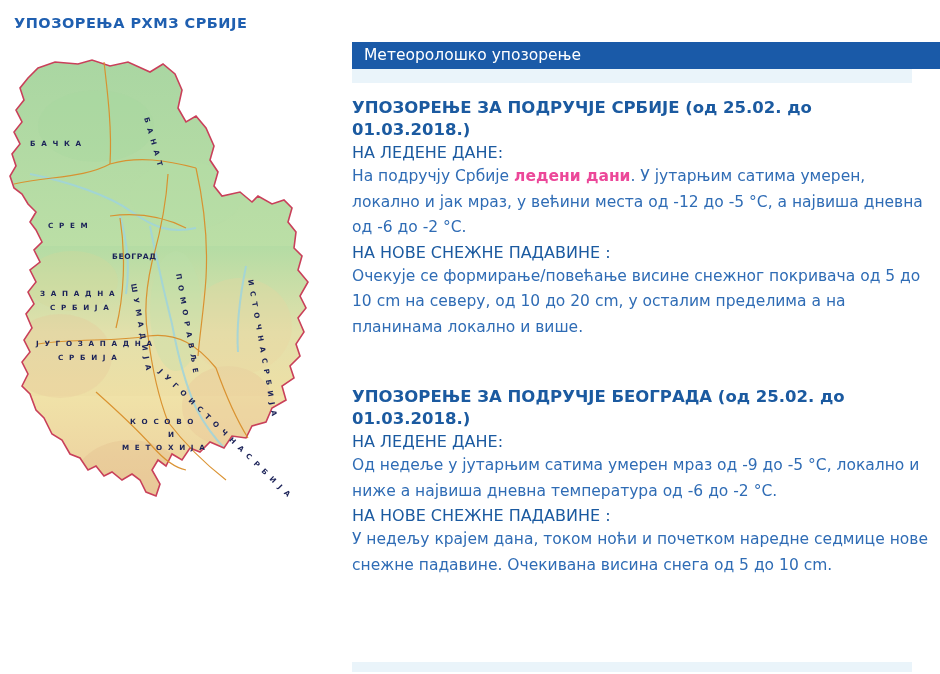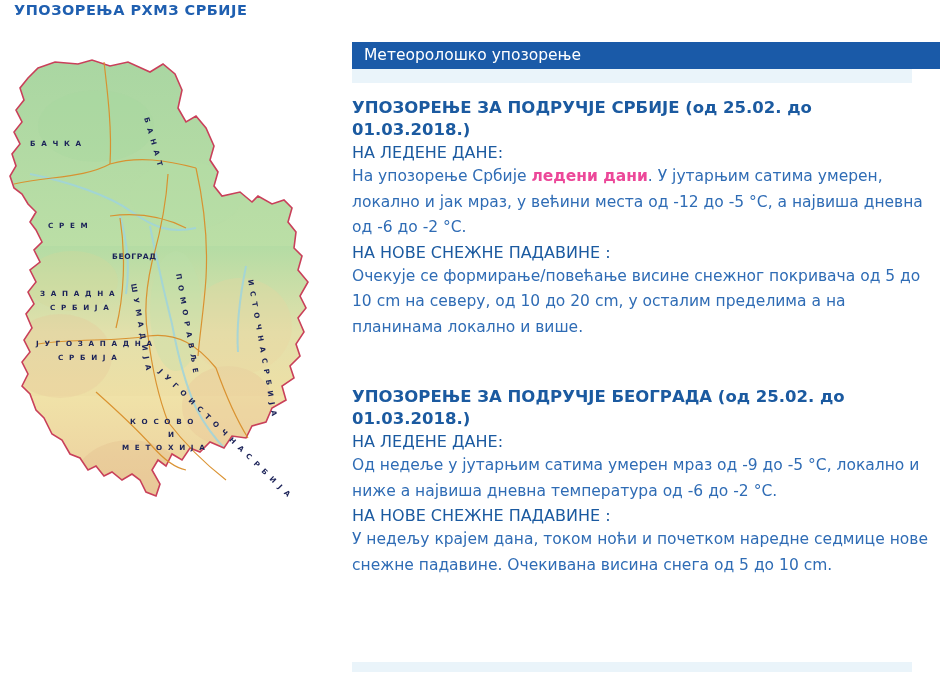--- a/index.html
+++ b/index.html
@@ -5,21 +5,21 @@
   html,body{margin:0;padding:0;}
   body{
     width:940px;height:674px;
     background:#ffffff;
     font-family:"DejaVu Sans","Liberation Sans",sans-serif;
     overflow:hidden;
     position:relative;
   }
   #page-title{
     position:absolute;
-    left:14px; top:2px;
+    left:14px; top:15px;
     font-size:14.5px;
     font-weight:bold;
     color:#1f5fb0;
     letter-spacing:0.5px;
     font-family:"DejaVu Sans","Liberation Sans",sans-serif;
   }
 
   
   #map-panel{
     position:absolute;
@@ -226,21 +226,21 @@
 
   <div id="warning-header">Метеоролошко упозорење</div>
   <div id="header-underbar"></div>
 
   <div id="warning-body">
 
     <div class="sect">
       <h2 class="warn-title">УПОЗОРЕЊЕ ЗА ПОДРУЧЈЕ СРБИЈЕ (од 25.02. до 01.03.2018.)</h2>
 
       <h3 class="warn-sub">НА ЛЕДЕНЕ ДАНЕ:</h3>
-      <p class="warn-text"><span>На упозорење Србије </span><b>ледени дани</b><span>. У јутарњим сатима умерен, локално и јак мраз, у већини места од -12 до -5 °C, а највиша дневна од -6 до -2 °C.</span></p>
+      <p class="warn-text"><span>На подручју Србије </span><b>ледени дани</b><span>. У јутарњим сатима умерен, локално и јак мраз, у већини места од -12 до -5 °C, а највиша дневна од -6 до -2 °C.</span></p>
 
       <h3 class="warn-sub">НА НОВЕ СНЕЖНЕ ПАДАВИНЕ :</h3>
       <p class="warn-text">Очекује се формирање/повећање висине снежног покривача од 5 до 10 cm на северу, од 10 до 20 cm, у осталим пределима а на планинама локално и више.</p>
     </div>
 
     <div class="sect-gap"></div>
 
     <div class="sect">
       <h2 class="warn-title">УПОЗОРЕЊЕ ЗА ПОДРУЧЈЕ БЕОГРАДА (од 25.02. до 01.03.2018.)</h2>
 

